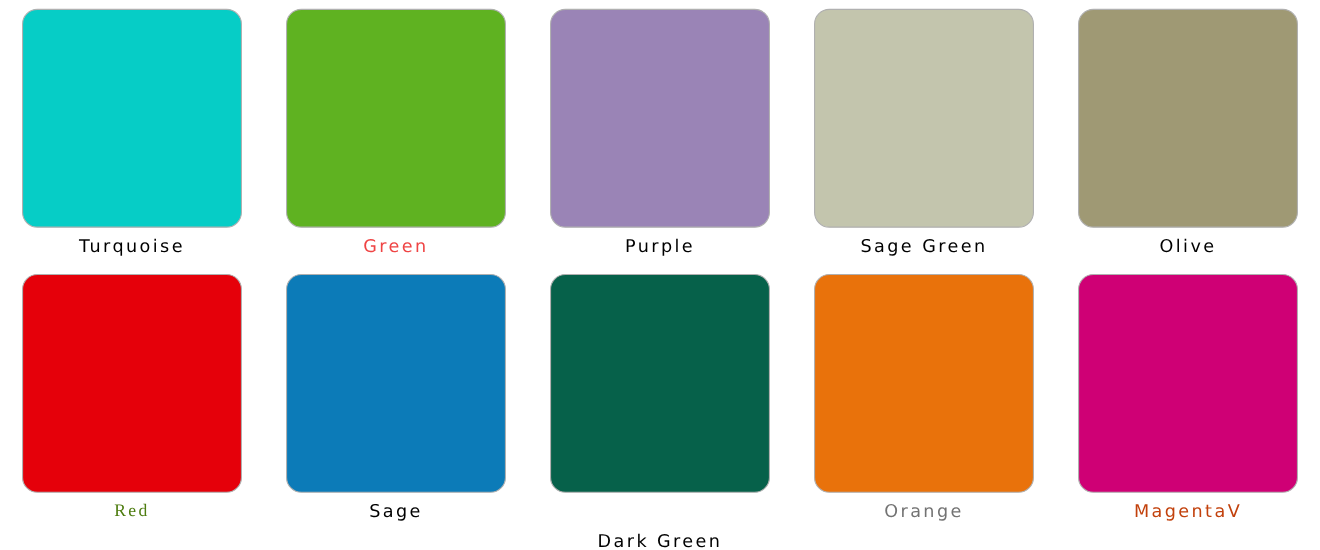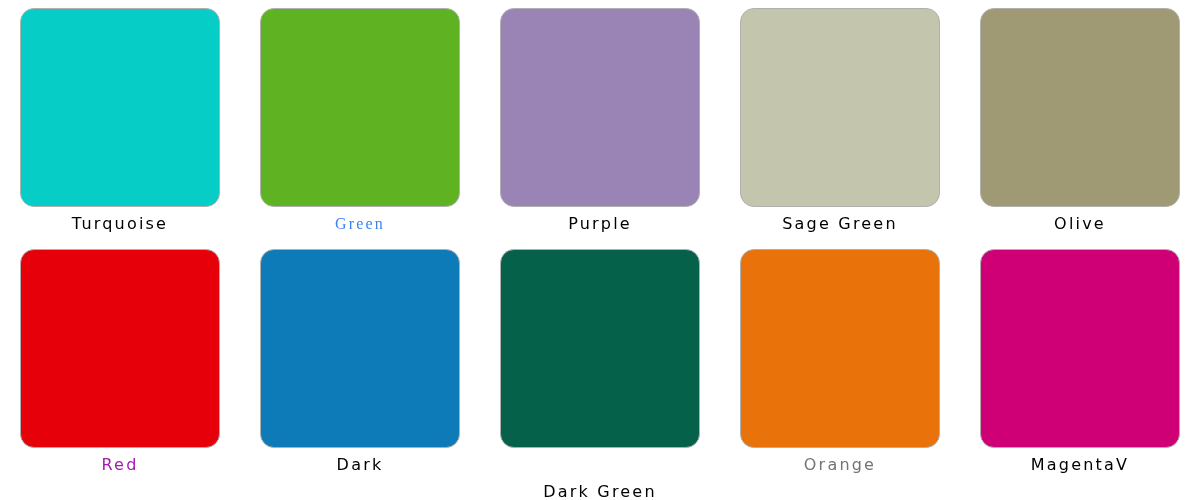--- a/index.html
+++ b/index.html
@@ -52,47 +52,47 @@
 </head>
 <body style="background: rgb(255, 255, 255);">
 
 <div id="palette-grid">
     <div class="swatch-cell">
       <div class="swatch-chip" style="background: rgb(6, 205, 198); border-color: rgb(176, 176, 176);"></div>
       <div class="swatch-label" style="color: rgb(0, 0, 0);">Turquoise</div>
     </div>
     <div class="swatch-cell">
       <div class="swatch-chip" style="background: rgb(95, 178, 33); border-color: rgb(176, 176, 176);"></div>
-      <div class="swatch-label" style="color: #3b82f6; font-family: Liberation Serif, serif;">Green</div>
+      <div class="swatch-label" style="color: #ef4444;">Green</div>
     </div>
     <div class="swatch-cell">
       <div class="swatch-chip" style="background: rgb(154, 132, 182); border-color: rgb(176, 176, 176);"></div>
       <div class="swatch-label" style="color: #000000;">Purple</div>
     </div>
     <div class="swatch-cell">
       <div class="swatch-chip" style="background: rgb(195, 197, 173); border-color: rgb(176, 176, 176);"></div>
       <div class="swatch-label" style="color: rgb(0, 0, 0);">Sage Green</div>
     </div>
     <div class="swatch-cell">
       <div class="swatch-chip" style="background: rgb(159, 153, 116); border-color: rgb(176, 176, 176);"></div>
       <div class="swatch-label" style="color: rgb(0, 0, 0);">Olive</div>
     </div>
     <div class="swatch-cell">
       <div class="swatch-chip" style="background: rgb(229, 0, 10); border-color: rgb(176, 176, 176);"></div>
-      <div class="swatch-label" style="color: #a21caf;">Red</div>
+      <div class="swatch-label" style="color: #4d7c0f; font-family: Liberation Serif, serif;">Red</div>
     </div>
     <div class="swatch-cell">
       <div class="swatch-chip" style="background: rgb(12, 123, 184); border-color: rgb(176, 176, 176);"></div>
-      <div class="swatch-label" style="color: rgb(0, 0, 0);">Dark</div>
+      <div class="swatch-label" style="color: rgb(0, 0, 0);">Sage</div>
     </div>
     <div class="swatch-cell">
       <div class="swatch-chip" style="background: rgb(6, 97, 74); border-color: rgb(176, 176, 176);"></div>
       <div class="swatch-label" style="color: rgb(0, 0, 0); margin-top: 36px;">Dark Green</div>
     </div>
     <div class="swatch-cell">
       <div class="swatch-chip" style="background: rgb(233, 114, 11); border-color: rgb(176, 176, 176);"></div>
       <div class="swatch-label" style="color: #737373;">Orange</div>
     </div>
     <div class="swatch-cell">
       <div class="swatch-chip" style="background: rgb(207, 0, 117); border-color: rgb(176, 176, 176);"></div>
-      <div class="swatch-label" style="color: #000000;">MagentaV</div>
+      <div class="swatch-label" style="color: #c2410c;">MagentaV</div>
     </div>
   </div>
 
 </body></html>

